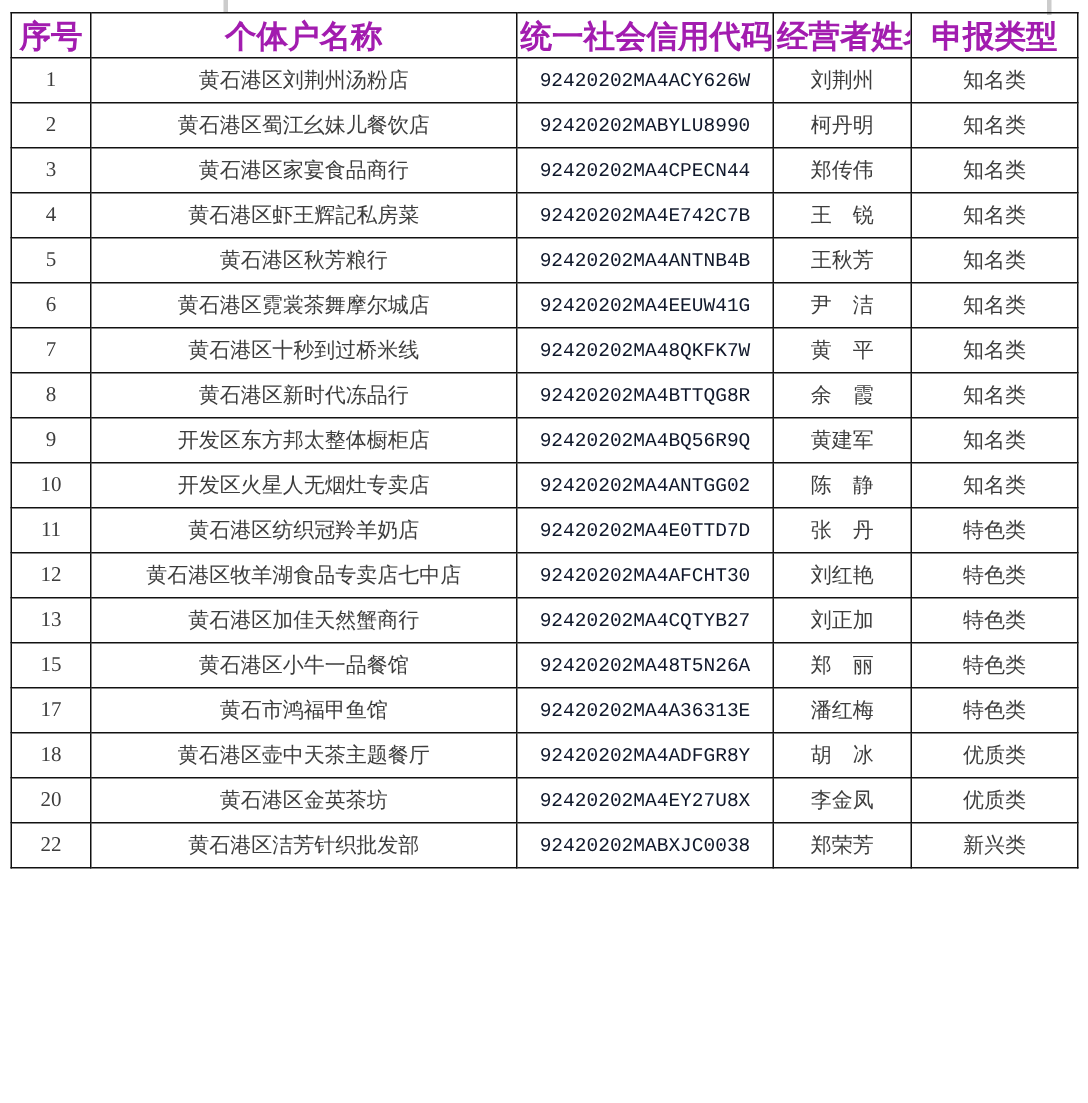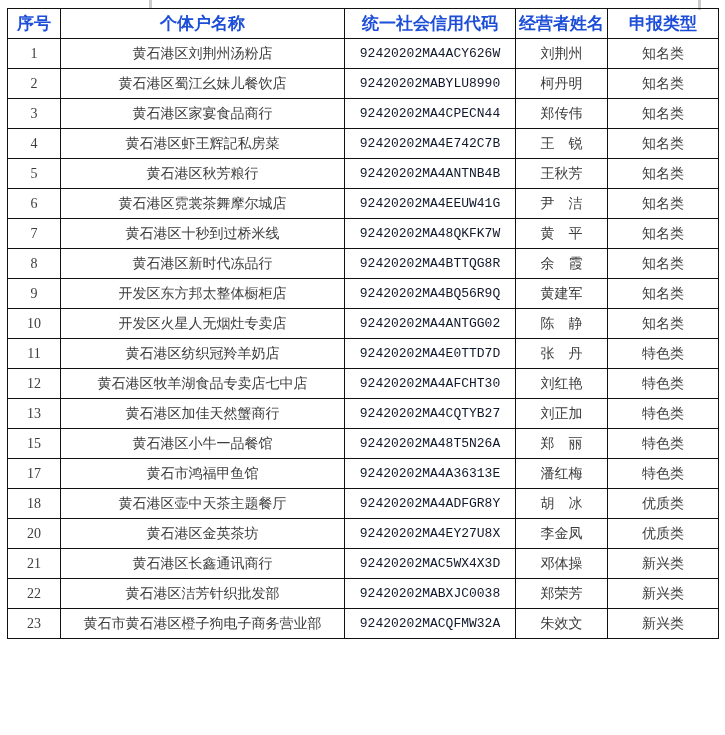--- a/index.html
+++ b/index.html
@@ -36,22 +36,22 @@
     text-align: center;
     vertical-align: middle;
     padding: 0 2px;
     height: 29px;
     overflow: hidden;
     white-space: nowrap;
   }
   .biz-table th {
     font-family: "Liberation Sans", sans-serif;
     font-weight: bold;
-    font-size: 17px;
-    color: #1d4ed8;
+    font-size: 21px;
+    color: #a21caf;
     height: 29px;
   }
   .biz-table td {
     font-family: "Liberation Serif", serif;
     font-size: 14px;
     color: #3d3d3d;
     font-weight: normal;
   }
   .biz-table td.cell-code {
     font-family: "Liberation Mono", monospace;
@@ -200,34 +200,20 @@
         <td class="cell-type">优质类</td>
       </tr>
       <tr>
         <td class="cell-serial">20</td>
         <td class="cell-name">黄石港区金英茶坊</td>
         <td class="cell-code">92420202MA4EY27U8X</td>
         <td class="cell-operator">李金凤</td>
         <td class="cell-type">优质类</td>
       </tr>
       <tr>
-        <td class="cell-serial">21</td>
-        <td class="cell-name">黄石港区长鑫通讯商行</td>
-        <td class="cell-code">92420202MAC5WX4X3D</td>
-        <td class="cell-operator">邓体操</td>
-        <td class="cell-type">新兴类</td>
-      </tr>
-      <tr>
         <td class="cell-serial">22</td>
         <td class="cell-name">黄石港区洁芳针织批发部</td>
         <td class="cell-code">92420202MABXJC0038</td>
         <td class="cell-operator">郑荣芳</td>
         <td class="cell-type">新兴类</td>
       </tr>
-      <tr>
-        <td class="cell-serial">23</td>
-        <td class="cell-name">黄石市黄石港区橙子狗电子商务营业部</td>
-        <td class="cell-code">92420202MACQFMW32A</td>
-        <td class="cell-operator">朱效文</td>
-        <td class="cell-type">新兴类</td>
-      </tr>
     </tbody>
 </table>
 
 </body></html>

